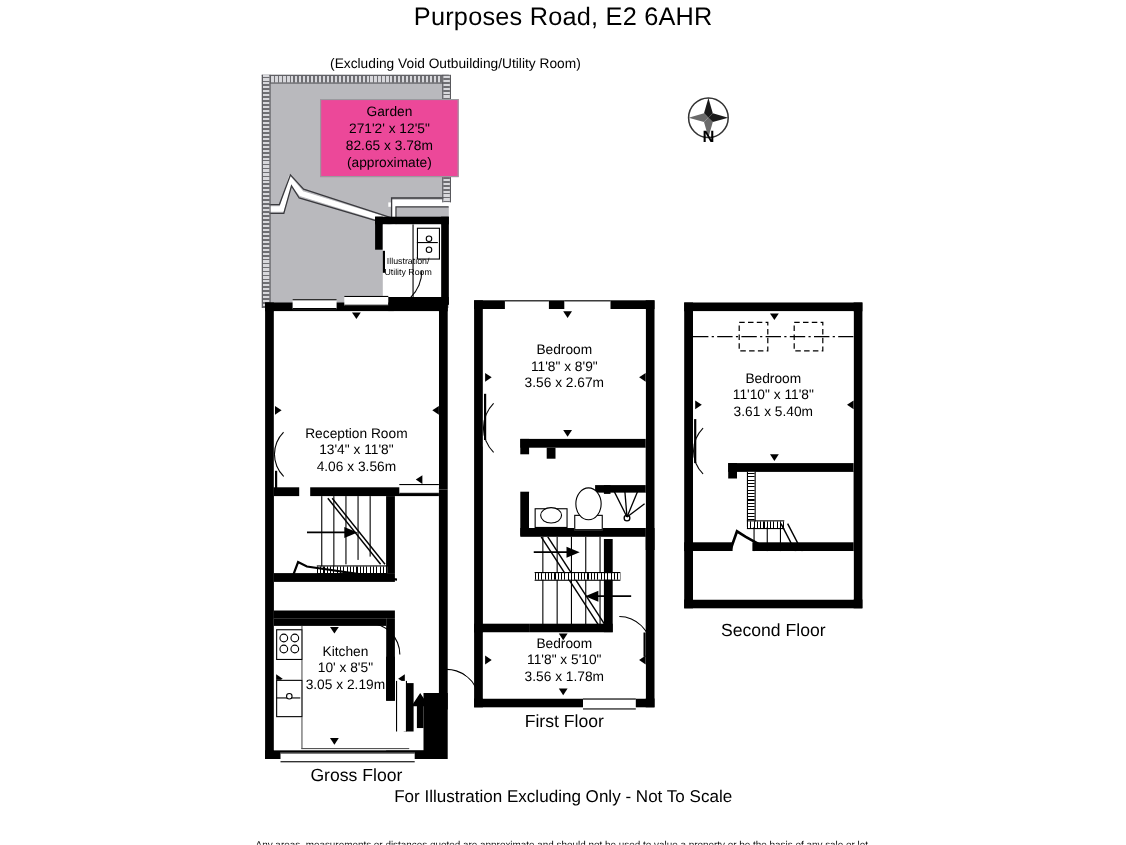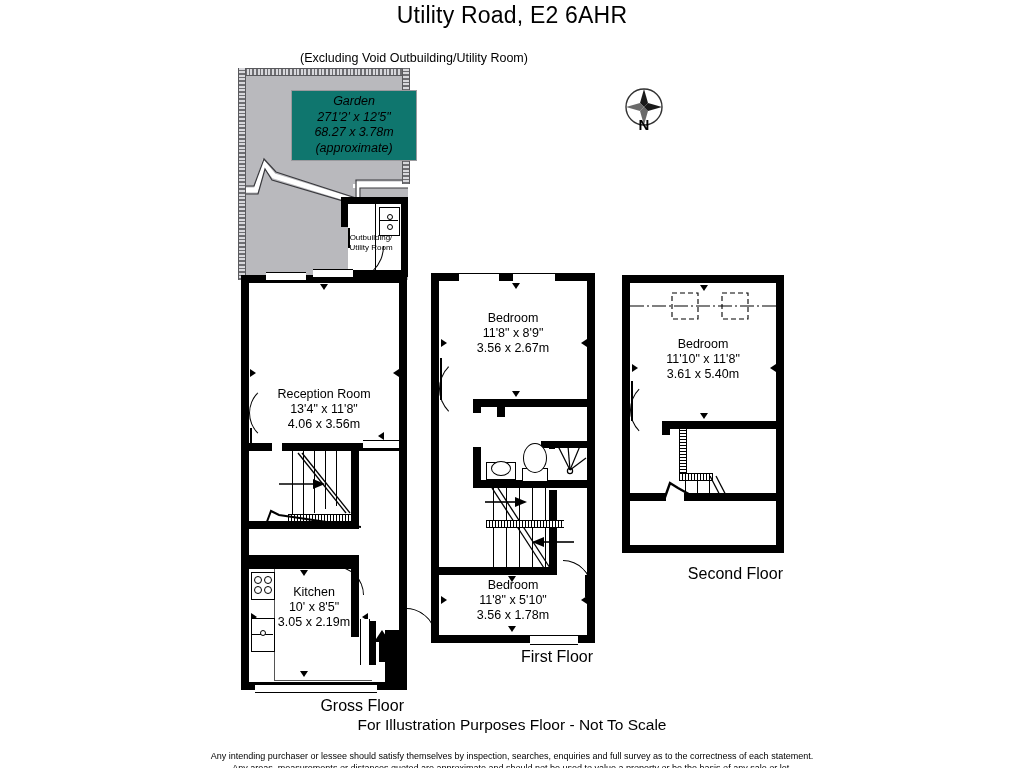--- a/index.html
+++ b/index.html
@@ -35,21 +35,21 @@
   .wall { position: absolute; background: #000; }
   .room { position: absolute; background: #fff; }
   .win  { position: absolute; background: #fff; border-top: 1.5px solid #000; border-bottom: 1.5px solid #000; }
   .winv { position: absolute; background: #fff; border-left: 1.5px solid #000; border-right: 1.5px solid #000; }
   .lbl {
     position: absolute; text-align: center; line-height: 15px;
     font-size: 12.5px; white-space: nowrap;
   }
   .lbl .nm { font-size: 12.5px; }
   .floorname {
-    position: absolute; text-align: right; font-size: 16px; white-space: nowrap;
+    position: absolute; text-align: center; font-size: 16px; white-space: nowrap;
   }
   .thin { position: absolute; background: #000; }
 
   
   .arc {
     position: absolute; border: 1.4px solid #000; border-radius: 50%;
     background: transparent;
   }
 
   
@@ -65,22 +65,22 @@
     position: absolute;
     background: repeating-linear-gradient(90deg, #6e6e72 0 1.6px, #d8d8dc 1.6px 3.6px);
     border-top: 1px solid #58585c; border-bottom: 1px solid #58585c;
   }
   .garden-hatch-v {
     position: absolute;
     background: repeating-linear-gradient(0deg, #6e6e72 0 1.6px, #d8d8dc 1.6px 3.6px);
     border-left: 1px solid #58585c; border-right: 1px solid #58585c;
   }
   .garden-label {
-    position: absolute; background: #0f766e; border: 1px solid #9a9a9e;
-    text-align: center; font-size: 12.5px; line-height: 15.5px; padding: 3px 8px 4px; font-style: italic;
+    position: absolute; background: #ec4899; border: 1px solid #9a9a9e;
+    text-align: center; font-size: 12.5px; line-height: 15.5px; padding: 3px 8px 4px;
   }
 
   
   .compass { position: absolute; }
   .compass .n {
     position: absolute; width: 100%; text-align: center;
     font-size: 15px; font-weight: bold; top: 30px;
   }
 
   
@@ -109,21 +109,21 @@
     position: absolute; left: 0; width: 1024px; text-align: center;
     font-size: 9px; line-height: 12px;
   }
   .entry-arrow { position: absolute; }
 </style>
 </head>
 <body>
 
 <div class="page">
 
-  <div class="title">Utility Road, E2 6AHR</div>
+  <div class="title">Purposes Road, E2 6AHR</div>
   <div class="subnote">(Excluding Void Outbuilding/Utility Room)</div>
 
   <div class="compass" style="left:623px; top:86px; width:42px; height:60px;">
     <svg width="42" height="42" viewBox="0 0 42 42" style="position:absolute;left:0;top:0;">
       <circle cx="21" cy="21" r="18" fill="none" stroke="#333" stroke-width="1.4"></circle>
       <polygon points="21,3 25,17 21,21 17,17" fill="#1a1a1a"></polygon>
       <polygon points="21,39 25,25 21,21 17,25" fill="#6a6a6a"></polygon>
       <polygon points="3,21 17,17 21,21 17,25" fill="#6a6a6a"></polygon>
       <polygon points="39,21 25,25 21,21 25,17" fill="#1a1a1a"></polygon>
       <polygon points="21,3 17,17 21,21" fill="#ffffff" opacity="0"></polygon>
@@ -146,21 +146,21 @@
 
     <div class="garden-hatch" style="left:0; top:0; width:170px; height:6px;"></div>
 
     <div class="garden-hatch-v" style="left:0; top:0; width:6px; height:212px;"></div>
 
     <div class="garden-hatch-v" style="left:164px; top:0; width:6px; height:116px;"></div>
 
     <div class="garden-label" style="left:53px; top:22px; width:108px;">
       <div>Garden</div>
       <div>271'2' x 12'5"</div>
-      <div>68.27 x 3.78m</div>
+      <div>82.65 x 3.78m</div>
       <div>(approximate)</div>
     </div>
   </div>
 
   <div>
 
     <div>
       <div class="wall" style="left:341px; top:197px; width:67px; height:7px;"></div>
       <div class="wall" style="left:341px; top:197px; width:7px; height:30px;"></div>
       <div class="wall" style="left:401px; top:197px; width:7px; height:80px;"></div>
@@ -172,21 +172,21 @@
       <div class="fix" style="left:379px; top:207px; width:19px; height:27px;"></div>
       <div class="thin" style="left:379px; top:220px; width:19px; height:1.2px;"></div>
       <div class="fix-round" style="left:386.5px; top:214px; width:4px; height:4px;"></div>
       <div class="fix-round" style="left:386.5px; top:224px; width:4px; height:4px;"></div>
 
       <div class="arc" style="left:314px; top:211px; width:68px; height:68px;
                   border-color:transparent transparent #000 transparent;
                   transform:rotate(-45deg);"></div>
       <div class="thin" style="left:348px; top:228px; width:1.8px; height:20px;"></div>
       <div class="lbl" style="left:336px; top:233px; width:70px; font-size:8px; line-height:10px;">
-        <div>Outbuilding/</div>
+        <div>Illustration/</div>
         <div>Utility Room</div>
       </div>
     </div>
 
     <div class="wall" style="left:241px; top:275px; width:8px; height:415px;"></div>
     <div class="wall" style="left:399px; top:275px; width:8px; height:170px;"></div>
     <div class="wall" style="left:399px; top:445px; width:8px; height:200px;"></div>
     <div class="wall" style="left:241px; top:275px; width:166px; height:8px;"></div>
     <div class="wall" style="left:241px; top:682px; width:152px; height:8px;"></div>
     <div class="wall" style="left:385px; top:630px; width:22px; height:60px;"></div>
@@ -431,17 +431,16 @@
     <div class="wall" style="left:622px; top:493px; width:44px; height:8px;"></div>
     <div class="wall" style="left:684px; top:493px; width:92px; height:8px;"></div>
     <svg style="position:absolute; left:660px; top:478px; width:36px; height:26px;" viewBox="0 0 36 26">
       <polyline points="4,22 10,5 18,10 36,20" fill="none" stroke="#000" stroke-width="2.4"></polyline>
     </svg>
     <div class="room" style="left:630px; top:501px; width:146px; height:44px;"></div>
 
     <div class="floorname" style="left:623px; top:565px; width:160px;">Second Floor</div>
   </div>
 
-  <div class="illus" style="top:716px;">For Illustration Purposes Floor - Not To Scale</div>
-  <div class="disc" style="top:750px;">Any intending purchaser or lessee should satisfy themselves by inspection, searches, enquiries and full survey as to the correctness of each statement.</div>
+  <div class="illus" style="top:716px;">For Illustration Excluding Only - Not To Scale</div>
   <div class="disc" style="top:762px;">Any areas, measurements or distances quoted are approximate and should not be used to value a property or be the basis of any sale or let.</div>
 
 </div>
 
 </body></html>

